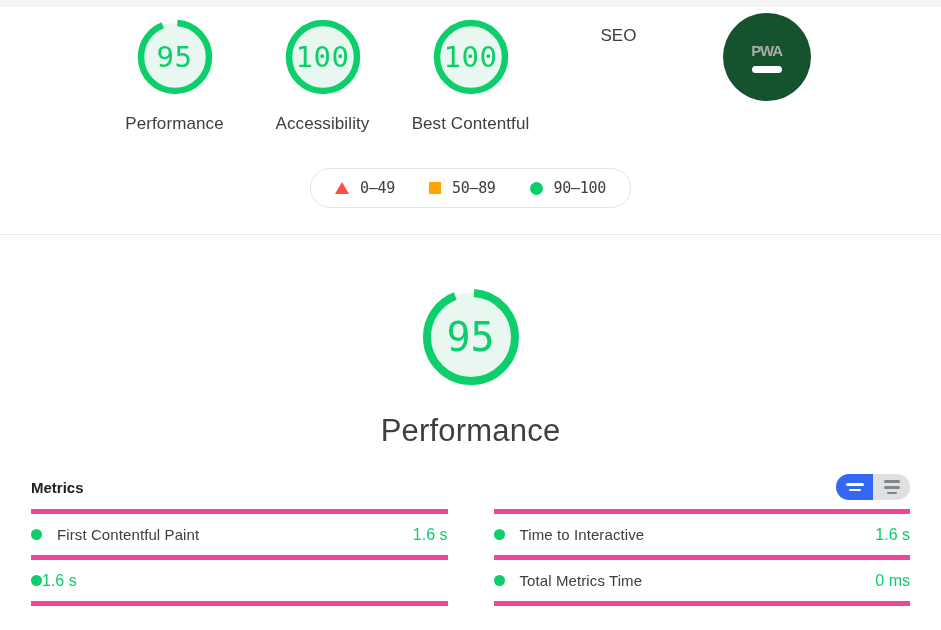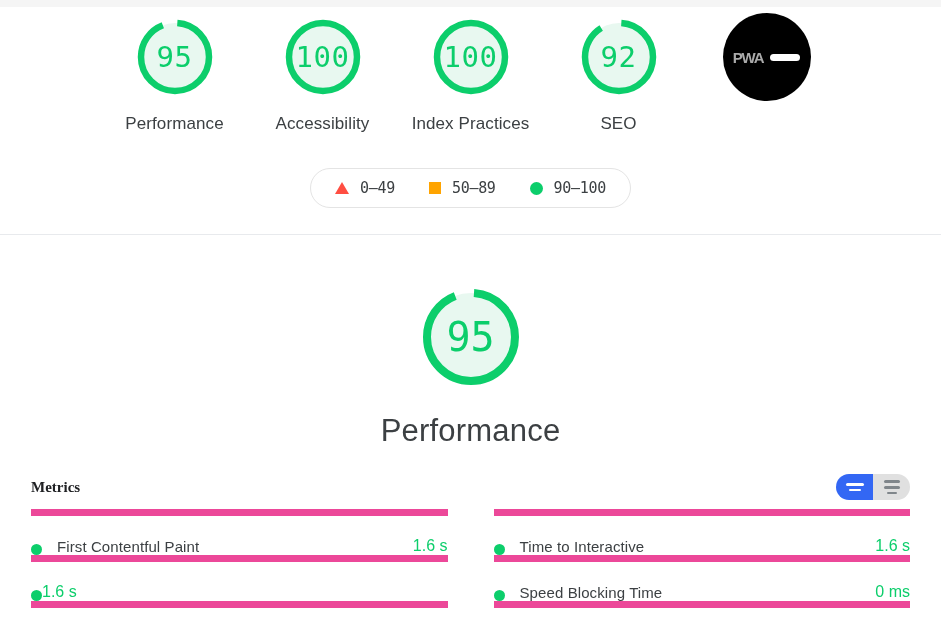--- a/index.html
+++ b/index.html
@@ -45,22 +45,22 @@
     margin-top: 12px;
     font-size: 17px;
     color: #3c4043;
     text-align: center;
     line-height: 1.25;
     letter-spacing: .1px;
   }
   
   .pwa-badge {
     width: 88px; height: 88px; border-radius: 50%;
-    background: #000000;
-    display: flex; 
+    background: #14532d;
+    display: flex; flex-direction: column;
     align-items: center; justify-content: center;
     gap: 7px;
   }
   .pwa-text {
     font-size: 15px; font-weight: bold; color: #aaaaaa;
     letter-spacing: -1.2px;
   }
   .pwa-dash { width: 30px; height: 7px; border-radius: 4px; background: #ffffff; }
 
   
@@ -110,21 +110,21 @@
     font-size: 31px; color: #3c4043; font-weight: normal;
     letter-spacing: .2px;
   }
 
   
   .metrics { margin-top: 25px; padding: 0 31px; }
   .metrics-head {
     display: flex; align-items: center; justify-content: space-between;
     padding-bottom: 9px;
   }
-  .metrics-title { font-size: 15px; font-weight: bold; color: #202124; font-family: Liberation Serif, serif; }
+  .metrics-title { font-size: 15px; font-weight: bold; color: #202124; }
 
   .toggle {
     display: inline-flex; border-radius: 16px; overflow: hidden;
     height: 26px; width: 74px;
   }
   .toggle-seg {
     width: 37px; display: flex; flex-direction: column;
     align-items: center; justify-content: center; gap: 3px;
     cursor: pointer;
   }
@@ -138,23 +138,23 @@
   .b-w16 { width: 16px; }
   .b-w10 { width: 10px; }
 
   .metrics-grid {
     display: grid;
     grid-template-columns: 1fr 1fr;
     column-gap: 46px;
   }
   .metric-col { display: flex; flex-direction: column; }
   .metric-row {
-    display: flex; align-items: flex-end;
+    display: flex; align-items: center;
     height: 46px;
-    border-top: 7px solid #ec4899;
+    border-top: 5px solid #ec4899;
     gap: 0;
   }
   .metric-dot-circ {
     width: 11px; height: 11px; border-radius: 50%; background: #0cce6b;
     flex: 0 0 auto;
   }
   .metric-name {
     margin-left: 15px;
     font-size: 15px; color: #3c4043; flex: 1 1 auto;
     letter-spacing: .1px;
@@ -193,30 +193,23 @@
           <div class="score-label">Accessibility</div>
         </a>
         <a class="score-item" href="#">
           <div class="gauge-wrap">
             <svg viewBox="0 0 88 88">
               <circle cx="44" cy="44" r="34" fill="#e8f8f0"></circle>
               <circle cx="44" cy="44" r="34" fill="none" stroke="#0cce6b" stroke-width="6.5" stroke-dasharray="213.62830044410595 0" stroke-dashoffset="0"></circle>
             </svg>
             <div class="gauge-num">100</div>
           </div>
-          <div class="score-label">Index Practices</div>
-        </a>
-        <a class="score-item" href="#">
-          <div class="gauge-wrap">
-            <svg viewBox="0 0 88 88">
-              <circle cx="44" cy="44" r="34" fill="#e8f8f0"></circle>
-              <circle cx="44" cy="44" r="34" fill="none" stroke="#0cce6b" stroke-width="6.5" stroke-dasharray="192.21419960758877 21.41410083651718" stroke-dashoffset="-2.349911304885165"></circle>
-            </svg>
-            <div class="gauge-num">92</div>
-          </div>
+          <div class="score-label">Best Contentful</div>
+        </a>
+        <a class="score-item" href="#">
           <div class="score-label">SEO</div>
         </a>
         <a class="score-item" href="#">
           <div class="pwa-badge">
             <div class="pwa-text">PWA</div>
             <div class="pwa-dash"></div>
           </div>
         </a>
       </div>
 
@@ -282,21 +275,21 @@
           <div class="metric-row"></div>
         </div>
       <div class="metric-col" id="col-right">
           <div class="metric-row">
             <span class="metric-dot-circ"></span>
             <span class="metric-name">Time to Interactive</span>
             <span class="metric-val">1.6 s</span>
           </div>
           <div class="metric-row">
             <span class="metric-dot-circ"></span>
-            <span class="metric-name">Speed Blocking Time</span>
+            <span class="metric-name">Total Metrics Time</span>
             <span class="metric-val">0 ms</span>
           </div>
           <div class="metric-row"></div>
         </div>
     </div>
   </div>
 
 </div>
 
 </body></html>

